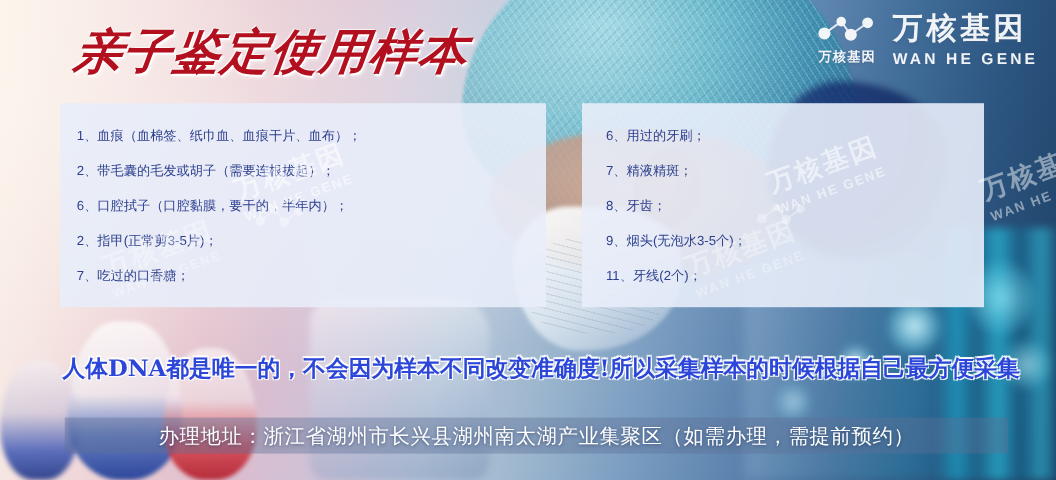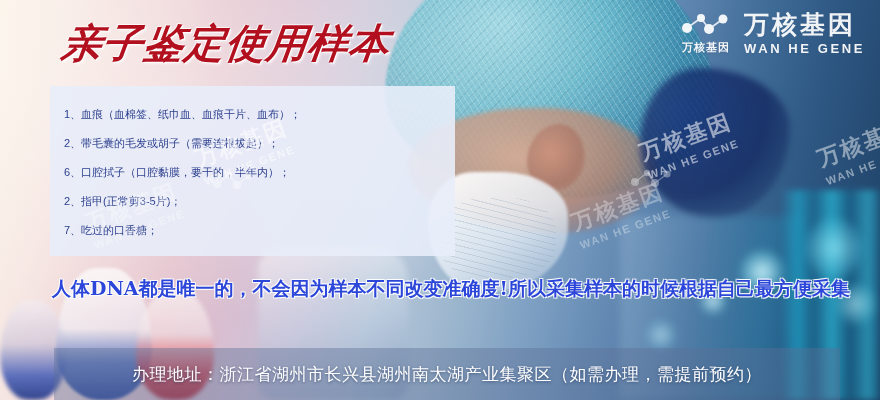--- a/index.html
+++ b/index.html
@@ -277,27 +277,27 @@
     font-size: 19px;
     font-weight: 700;
     line-height: 32px;
     color: #2b46d8;
     text-shadow:
       1px 1px 0 rgba(255,255,255,.95),
       -1px 1px 0 rgba(255,255,255,.8),
       1px -1px 0 rgba(255,255,255,.8),
       -1px -1px 0 rgba(255,255,255,.8);
   }
-  .para-line { white-space: nowrap; }
+  .para-line { white-space: nowrap; margin-top: 19px; }
 
   
   .addr {
     position: absolute;
     left: 54px; top: 348px;
-    width: 786px; height: 52px;
+    width: 786px; height: 30px;
     background: rgba(92,112,150,.42);
     display: flex;
     align-items: center;
     justify-content: center;
   }
   .addr-txt {
     color: #ffffff;
     font-size: 17px;
     letter-spacing: .5px;
     white-space: nowrap;
@@ -356,20 +356,29 @@
   <div class="panel panel-left">
     <ol>
       <li>1、血痕（血棉签、纸巾血、血痕干片、血布）；</li>
       <li>2、带毛囊的毛发或胡子（需要连根拔起）；</li>
       <li>6、口腔拭子（口腔黏膜，要干的，半年内）；</li>
       <li>2、指甲(正常剪3-5片)；</li>
       <li>7、吃过的口香糖；</li>
     </ol>
   </div>
 
+  <div class="panel panel-right">
+    <ol>
+      <li>6、用过的牙刷；</li>
+      <li>7、精液精斑；</li>
+      <li>8、牙齿；</li>
+      <li>9、烟头(无泡水3-5个)；</li>
+      <li>11、牙线(2个)；</li>
+    </ol>
+  </div>
 
   <div class="wm wm-a">
     <div class="wm-cn">万核基因</div>
     <div class="wm-en">WAN HE GENE</div>
   </div>
   <div class="wm wm-b">
     <div class="wm-cn">万核基因</div>
     <div class="wm-en">WAN HE GENE</div>
   </div>
   <div class="wm wm-c">

